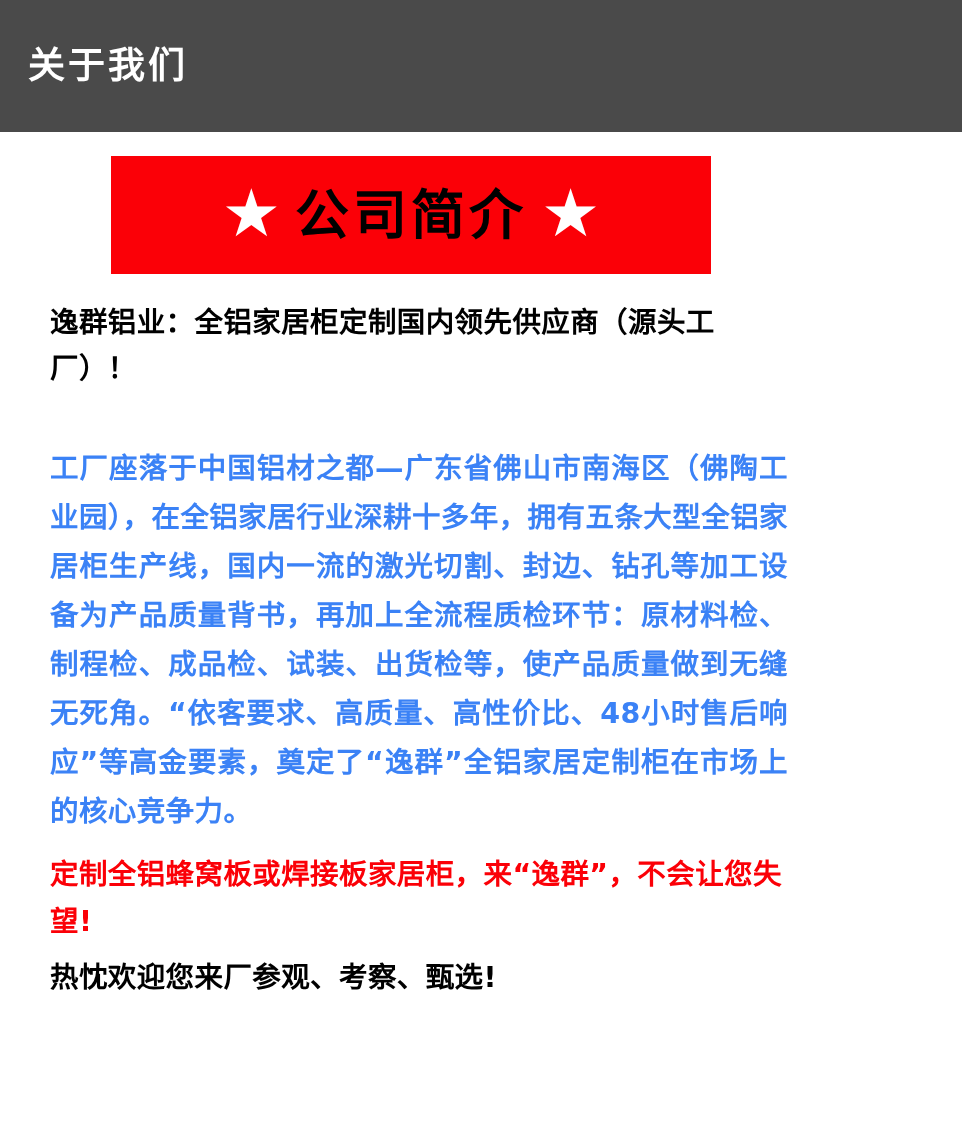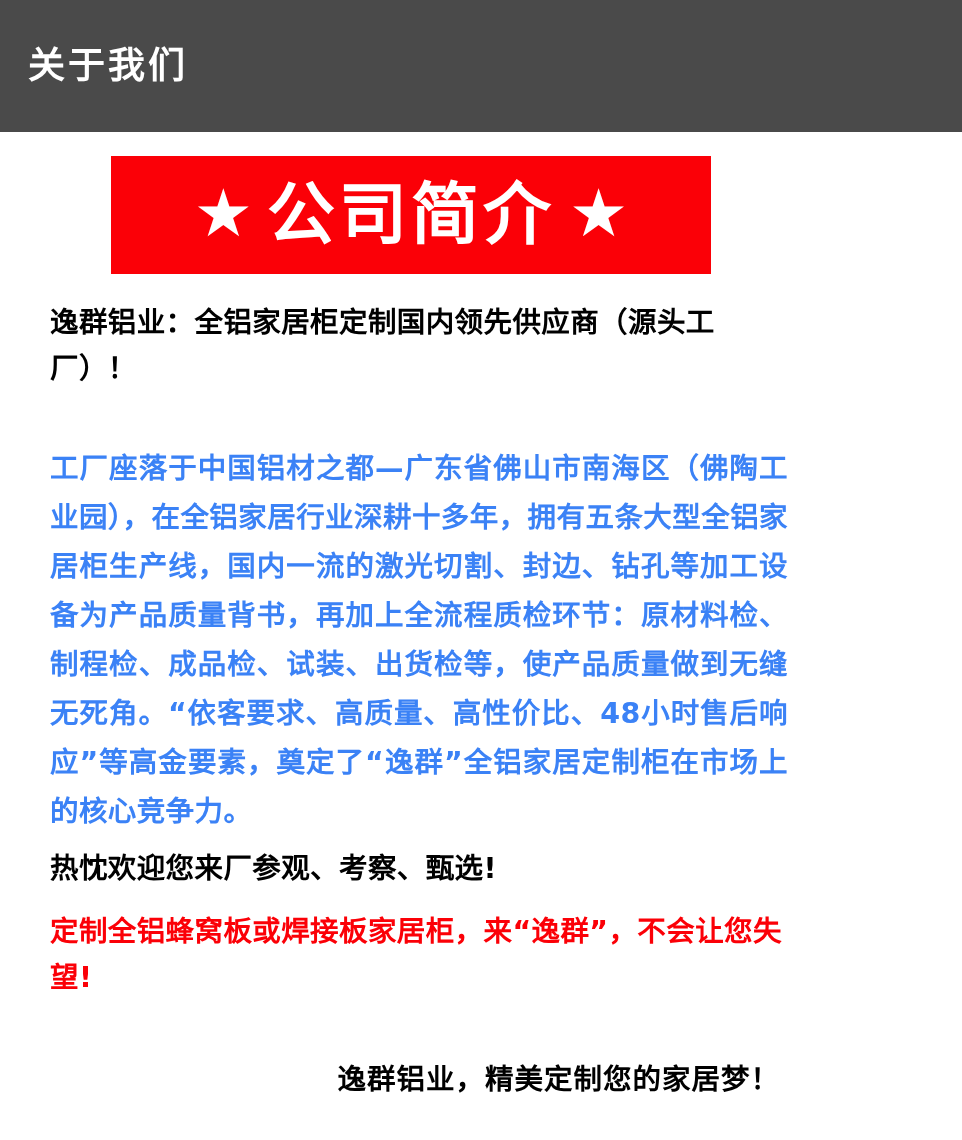--- a/index.html
+++ b/index.html
@@ -57,26 +57,26 @@
     gap: 14px;
   }
   .banner-star {
     color: #ffffff;
     font-size: 66px;
     line-height: 1;
     display: inline-block;
     transform: translateY(-2px);
   }
   .banner-text {
-    color: #ffffff;
-    font-size: 68px;
+    color: #000000;
+    font-size: 54px;
     font-weight: bold;
     letter-spacing: 4px;
     line-height: 1;
-    font-family: Liberation Serif, serif;
+    font-family: Liberation Sans, sans-serif;
   }
 
   
   .content {
     padding: 0 34px;
     box-sizing: border-box;
     margin-left: 16px;
   }
   .para {
     font-size: 28.5px;
@@ -136,22 +136,21 @@
     </div>
   </div>
 
   <div class="content">
 
     <p class="para p-intro">逸群铝业：全铝家居柜定制国内领先供应商（源头工厂）！</p>
 
 
     <p class="para p-main">工厂座落于中国铝材之都—广东省佛山市南海区（佛陶工业园），在全铝家居行业深耕十多年，拥有五条大型全铝家居柜生产线，国内一流的激光切割、封边、钻孔等加工设备为产品质量背书，再加上全流程质检环节：原材料检、制程检、成品检、试装、出货检等，使产品质量做到无缝无死角。“依客要求、高质量、高性价比、48小时售后响应”等高金要素，奠定了“逸群”全铝家居定制柜在市场上的核心竞争力。</p>
 
+    <p class="para p-red2">定制全铝蜂窝板或焊接板家居柜，来“逸群”，不会让您失望!</p>
+
     <p class="para p-welcome">热忱欢迎您来厂参观、考察、甄选!</p>
 
-    <p class="para p-red2">定制全铝蜂窝板或焊接板家居柜，来“逸群”，不会让您失望!</p>
-
-    <p class="para p-slogan">逸群铝业，精美定制您的家居梦！</p>
 
     <div class="spacer-bottom"></div>
   </div>
 
 </div>
 
 </body></html>

